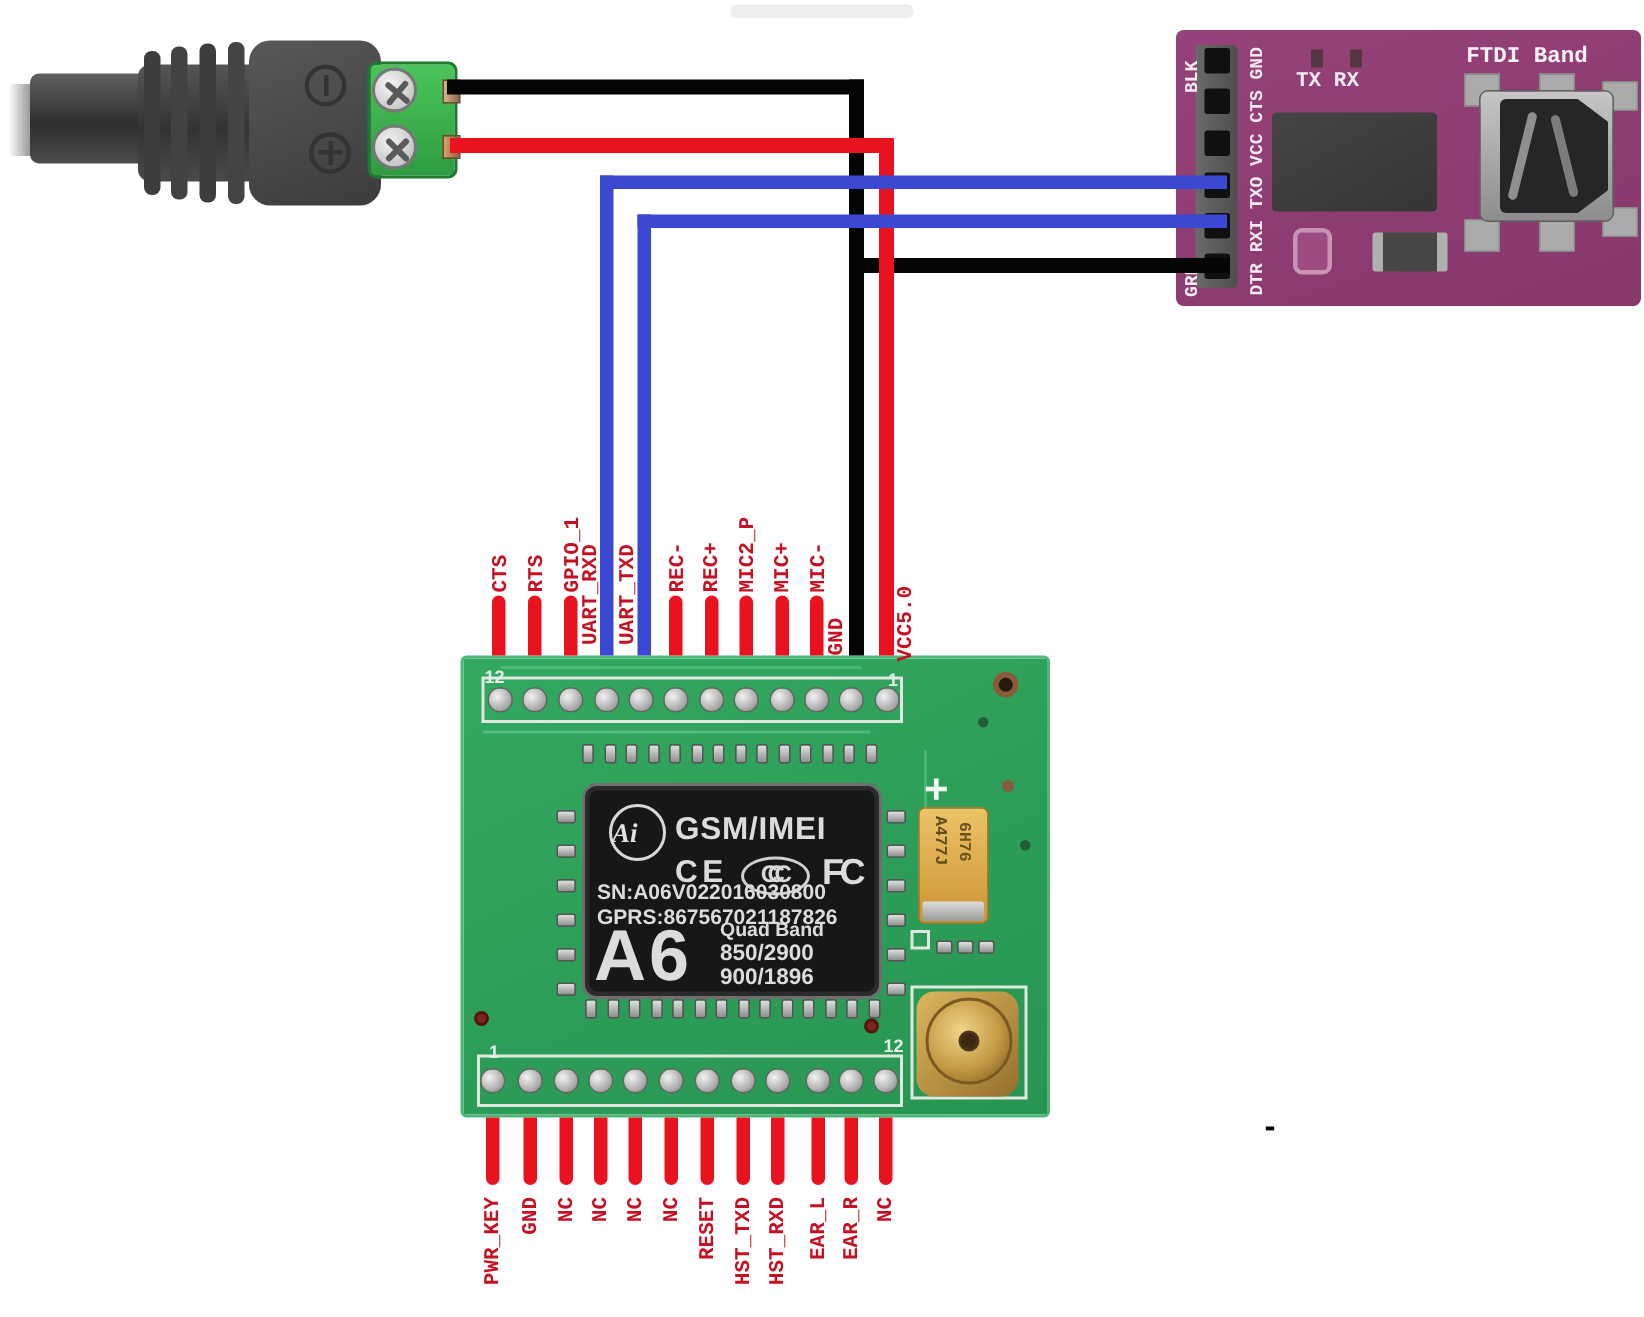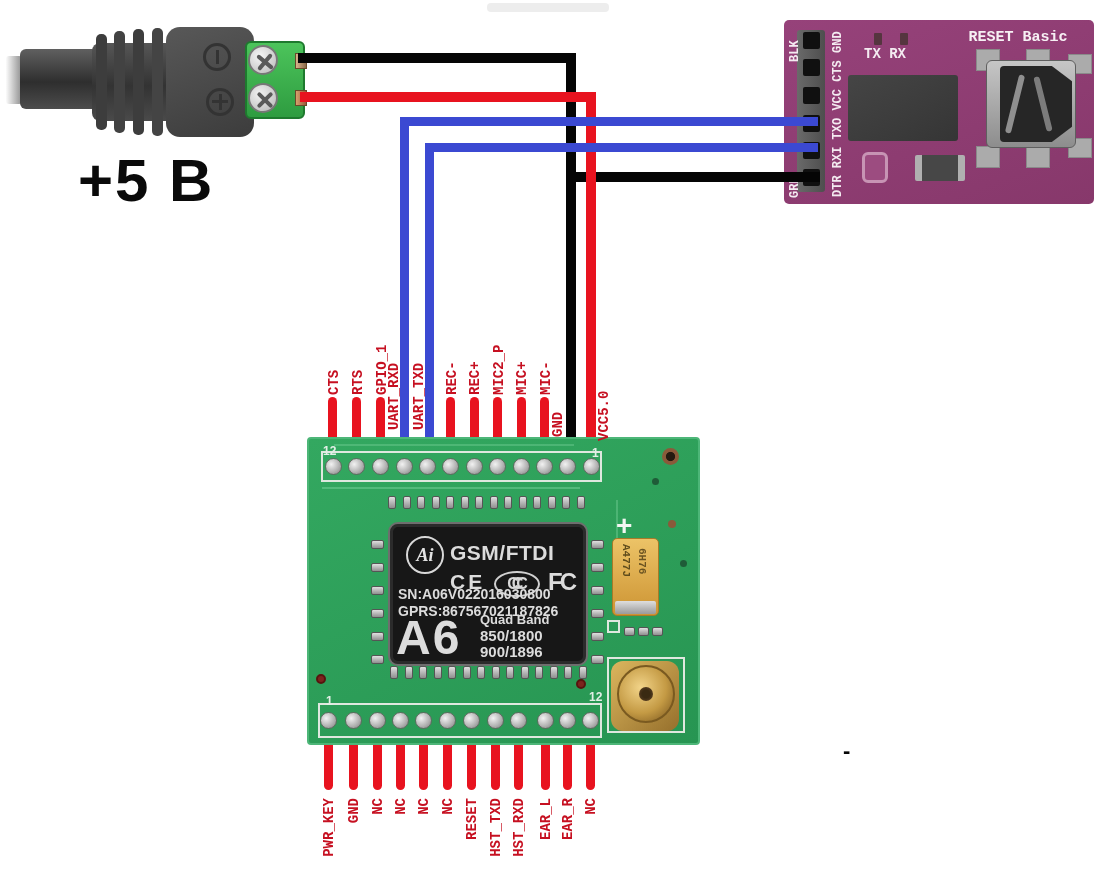--- a/index.html
+++ b/index.html
@@ -76,40 +76,39 @@
       <div class="screwx" style="transform:rotate(-50deg);"></div>
     </div>
     <div class="abs" style="left:248px;top:83px;width:30px;height:30px;border-radius:50%;background:radial-gradient(circle at 38% 35%,#f2f2f2,#b5b5b5);border:2px solid #777;box-sizing:border-box;">
       <div class="screwx" style="transform:rotate(45deg);"></div>
       <div class="screwx" style="transform:rotate(-45deg);"></div>
     </div>
     <div class="abs" style="left:295px;top:53px;width:12px;height:16px;background:linear-gradient(90deg,#d9b38c,#8a6a4a);border:1px solid #6a4a2a;box-sizing:border-box;"></div>
     <div class="abs" style="left:295px;top:90px;width:12px;height:16px;background:linear-gradient(90deg,#d9a06c,#9a5a3a);border:1px solid #6a4a2a;box-sizing:border-box;"></div>
   </div>
 
-  <div class="abs" style="left:78px;top:146px;width:200px;height:70px;font-size:60px;font-weight:bold;color:#0a0a0a;letter-spacing:2px;">+5 В</div>
 
   <div class="abs" style="left:784px;top:20px;width:310px;height:184px;background:linear-gradient(160deg,#96427a,#87386b);border-radius:5px;"></div>
   <div class="abs" style="left:797px;top:30px;width:28px;height:162px;background:linear-gradient(90deg,#6a6a6a,#4e4e4e);border-radius:3px;"></div>
   <div class="pin6" style="left:803px;top:32px;"></div>
   <div class="pin6" style="left:803px;top:59px;"></div>
   <div class="pin6" style="left:803px;top:87px;"></div>
   <div class="pin6" style="left:803px;top:115px;"></div>
   <div class="pin6" style="left:803px;top:142px;"></div>
   <div class="pin6" style="left:803px;top:169px;"></div>
 
   <div class="wlab" style="left:800px;top:50px;width:60px;">BLK</div>
   <div class="wlab" style="left:800px;top:186px;width:60px;">GRN</div>
   <div class="wlab" style="left:843px;top:185px;width:170px;">DTR RXI TXO VCC CTS GND</div>
 
   <div class="abs" style="left:874px;top:33px;width:8px;height:12px;background:#55353f;border-radius:1px;"></div>
   <div class="abs" style="left:900px;top:33px;width:8px;height:12px;background:#55353f;border-radius:1px;"></div>
   <div class="abs" style="left:864px;top:46px;width:60px;height:16px;font:bold 14px 'Liberation Mono',monospace;color:#f4ebf1;">TX RX</div>
 
-  <div class="abs" style="left:952px;top:29px;width:132px;height:18px;font:bold 15px 'Liberation Mono',monospace;color:#f7f0f4;text-align:center;">RESET Basic</div>
+  <div class="abs" style="left:952px;top:29px;width:132px;height:18px;font:bold 15px 'Liberation Mono',monospace;color:#f7f0f4;text-align:center;">FTDI Band</div>
 
   <div class="abs" style="left:848px;top:75px;width:110px;height:66px;background:linear-gradient(150deg,#454545,#353535);border-radius:3px;"></div>
   <div class="abs" style="left:862px;top:152px;width:26px;height:31px;background:#9c4c80;border:3px solid #c794b4;border-radius:6px;box-sizing:border-box;"></div>
   <div class="abs" style="left:915px;top:155px;width:50px;height:26px;border-radius:2px;background:linear-gradient(90deg,#b0b0b0 0 14%,#474747 14% 86%,#b0b0b0 86%);"></div>
 
   <div class="tab" style="left:976px;top:49px;width:24px;height:22px;"></div>
   <div class="tab" style="left:1026px;top:49px;width:24px;height:22px;"></div>
   <div class="tab" style="left:976px;top:146px;width:24px;height:22px;"></div>
   <div class="tab" style="left:1026px;top:146px;width:24px;height:22px;"></div>
   <div class="tab" style="left:1068px;top:54px;width:24px;height:20px;"></div>
@@ -186,35 +185,35 @@
   <div class="cpad" style="left:506px;top:666px;width:8px;height:13px;"></div>
   <div class="cpad" style="left:521px;top:666px;width:8px;height:13px;"></div>
   <div class="cpad" style="left:535px;top:666px;width:8px;height:13px;"></div>
   <div class="cpad" style="left:550px;top:666px;width:8px;height:13px;"></div>
   <div class="cpad" style="left:564px;top:666px;width:8px;height:13px;"></div>
   <div class="cpad" style="left:579px;top:666px;width:8px;height:13px;"></div>
 
   <div class="abs" style="left:388px;top:522px;width:200px;height:144px;background:#171717;border:2px solid #6e6e6e;
               border-radius:10px;box-sizing:border-box;box-shadow:inset 0 0 0 3px #2b2b2b;"></div>
   <div class="abs" style="left:406px;top:536px;width:38px;height:38px;border:2.5px solid #d8d8d8;border-radius:50%;box-sizing:border-box;
-              display:flex;align-items:center;justify-content:center;">
+              display:flex;align-items:center;">
     <span style="font:italic bold 18px 'Liberation Serif',serif;color:#e2e2e2;">Ai</span>
   </div>
-  <div class="shieldtxt" style="left:450px;top:541px;font:bold 21px 'Liberation Sans',sans-serif;letter-spacing:.5px;">GSM/FTDI</div>
+  <div class="shieldtxt" style="left:450px;top:541px;font:bold 21px 'Liberation Sans',sans-serif;letter-spacing:.5px;">GSM/IMEI</div>
   <div class="shieldtxt" style="left:450px;top:570px;font:bold 21px 'Liberation Sans',sans-serif;letter-spacing:3px;">CE</div>
   <div class="abs" style="left:494px;top:571px;width:46px;height:26px;border:2px solid #d0d0d0;border-radius:50%;box-sizing:border-box;
               display:flex;align-items:center;justify-content:center;overflow:hidden;">
     <span style="font:bold 16px 'Liberation Sans',sans-serif;color:#d8d8d8;letter-spacing:-7px;margin-right:6px;">CCC</span>
   </div>
   <div class="shieldtxt" style="left:548px;top:568px;font:bold 24px 'Liberation Sans',sans-serif;letter-spacing:-3px;">FC</div>
   <div class="shieldtxt" style="left:398px;top:586px;font:bold 14px 'Liberation Sans',sans-serif;">SN:A06V022016030800</div>
   <div class="shieldtxt" style="left:398px;top:603px;font:bold 14px 'Liberation Sans',sans-serif;">GPRS:867567021187826</div>
   <div class="shieldtxt" style="left:396px;top:610px;font:bold 48px 'Liberation Sans',sans-serif;letter-spacing:2px;">A6</div>
   <div class="shieldtxt" style="left:480px;top:612px;font:bold 13px 'Liberation Sans',sans-serif;">Quad Band</div>
-  <div class="shieldtxt" style="left:480px;top:627px;font:bold 15px 'Liberation Sans',sans-serif;">850/1800</div>
+  <div class="shieldtxt" style="left:480px;top:627px;font:bold 15px 'Liberation Sans',sans-serif;">850/2900</div>
   <div class="shieldtxt" style="left:480px;top:643px;font:bold 15px 'Liberation Sans',sans-serif;">900/1896</div>
 
   <div class="abs" style="left:616px;top:510px;width:26px;height:26px;font:bold 28px 'Liberation Sans',sans-serif;color:#f2f6f2;">+</div>
   <div class="abs" style="left:612px;top:538px;width:47px;height:78px;background:linear-gradient(180deg,#ecc367,#cd9433);border:1px solid #a87a28;border-radius:5px;box-sizing:border-box;"></div>
   <div class="abs" style="left:615px;top:601px;width:41px;height:13px;background:linear-gradient(180deg,#dedede,#9a9a9a);border-radius:2px;"></div>
   <div class="abs" style="left:620px;top:544px;height:56px;writing-mode:vertical-rl;font:bold 11px 'Liberation Mono',monospace;color:#5f4c1c;">A477J</div>
   <div class="abs" style="left:636px;top:548px;height:50px;writing-mode:vertical-rl;font:bold 11px 'Liberation Mono',monospace;color:#6b5422;">6H76</div>
 
   <div class="silk" style="left:607px;top:620px;width:13px;height:13px;"></div>
   <div class="cpad" style="left:624px;top:627px;width:11px;height:9px;"></div>

